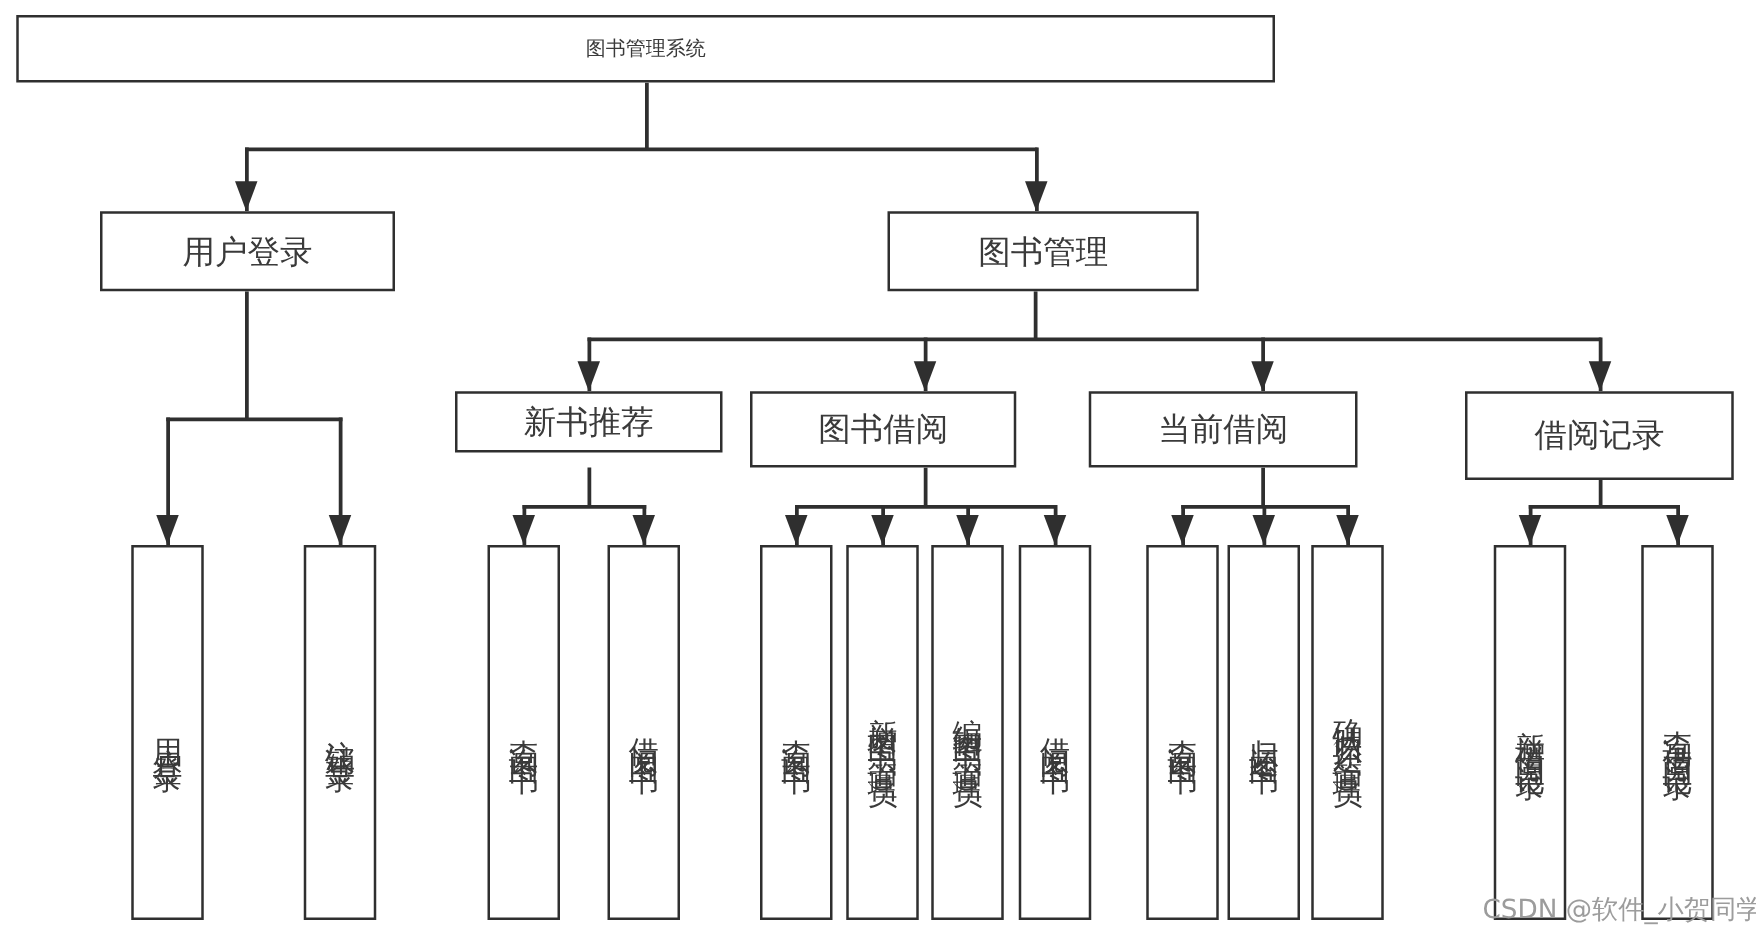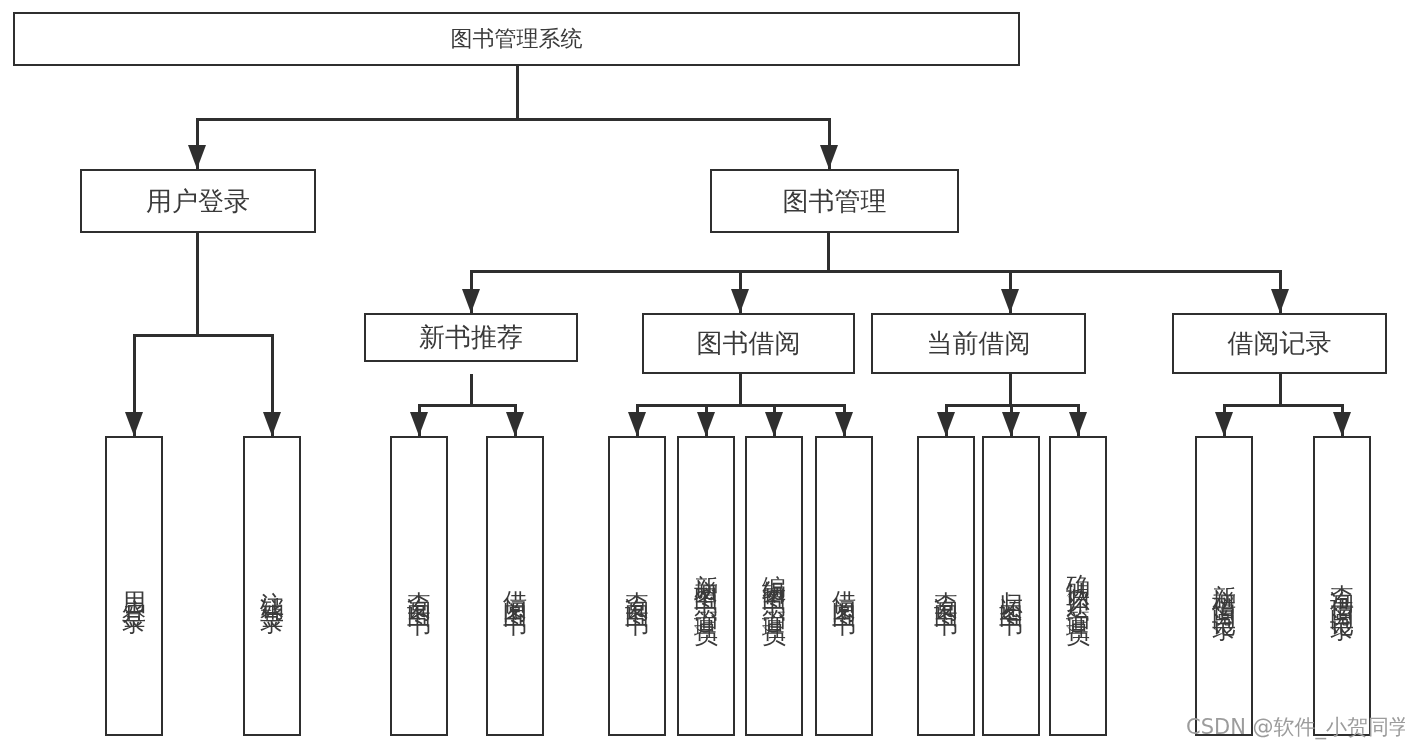--- a/index.html
+++ b/index.html
@@ -11,21 +11,21 @@
   .canvas{
     position:relative;width:1405px;height:747px;background:#fff;overflow:hidden;
     font-family:"DejaVu Sans","Liberation Sans",sans-serif;
   }
   .box{
     position:absolute;box-sizing:border-box;background:#fff;
     border:2.5px solid var(--line);
     display:flex;align-items:center;justify-content:center;
     color:var(--text);font-size:26px;white-space:nowrap;
   }
-  .box.root{font-size:22px;}
+  .box.root{font-size:16px;}
   .box.vbox{
     writing-mode:vertical-rl;text-orientation:mixed;
     font-size:24px;letter-spacing:7px;white-space:normal;
   }
   .line{position:absolute;background:var(--line);}
   .arrow{
     position:absolute;width:0;height:0;
     border-left:9px solid transparent;border-right:9px solid transparent;
     border-top:24px solid var(--line);
   }
@@ -78,23 +78,23 @@
   <div class="line" style="left:1223px;top:404px;width:120px;height:2.5px"></div>
   <div class="line" style="left:1223px;top:404px;width:2.5px;height:32px"></div>
   <div class="line" style="left:1341px;top:404px;width:2.5px;height:32px"></div>
 
   <div class="box root" style="left:13px;top:12px;width:1007px;height:54px">图书管理系统</div>
 
   <div class="box" style="left:80px;top:169px;width:236px;height:64px">用户登录</div>
   <div class="box" style="left:710px;top:169px;width:249px;height:64px">图书管理</div>
 
   <div class="box" style="left:364px;top:313px;width:214px;height:49px">新书推荐</div>
-  <div class="box" style="left:642px;top:313px;width:213px;height:61px">图书借阅</div>
+  <div class="box" style="left:600px;top:313px;width:213px;height:61px">图书借阅</div>
   <div class="box" style="left:871px;top:313px;width:215px;height:61px">当前借阅</div>
-  <div class="box" style="left:1172px;top:313px;width:215px;height:61px">借阅记录</div>
+  <div class="box" style="left:1172px;top:313px;width:215px;height:71px">借阅记录</div>
 
   <div class="box vbox" style="left:105px;top:436px;width:58px;height:300px">用户登录</div>
   <div class="box vbox" style="left:243px;top:436px;width:58px;height:300px">注销登录</div>
 
   <div class="box vbox" style="left:390px;top:436px;width:58px;height:300px">查询图书</div>
   <div class="box vbox" style="left:486px;top:436px;width:58px;height:300px">借阅图书</div>
 
   <div class="box vbox" style="left:608px;top:436px;width:58px;height:300px">查询图书</div>
   <div class="box vbox" style="left:677px;top:436px;width:58px;height:300px">新增图书（管理员）</div>
   <div class="box vbox" style="left:745px;top:436px;width:58px;height:300px">编辑图书（管理员）</div>

